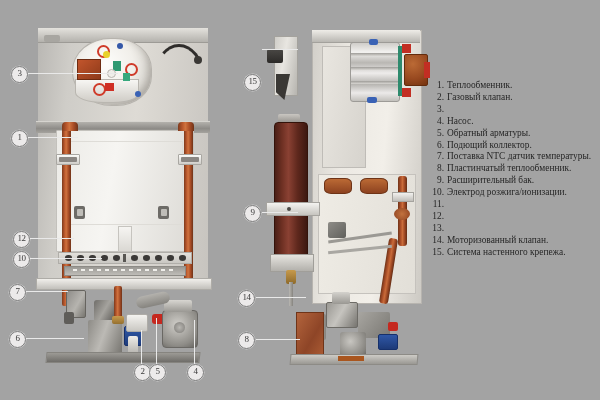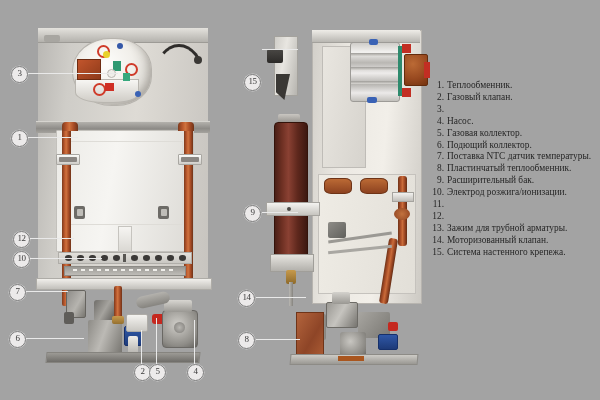--- a/index.html
+++ b/index.html
@@ -454,21 +454,21 @@
     </div>
     <div class="row">
       <span class="num">3.</span>
     </div>
     <div class="row">
       <span class="num">4.</span>
       <span class="txt">Насос.</span>
     </div>
     <div class="row">
       <span class="num">5.</span>
-      <span class="txt">Газовая коллектор.</span>
+      <span class="txt">Обратный арматуры.</span>
     </div>
     <div class="row">
       <span class="num">6.</span>
       <span class="txt">Подющий коллектор.</span>
     </div>
     <div class="row">
       <span class="num">7.</span>
       <span class="txt">Поставка NTC датчик температуры.</span>
     </div>
     <div class="row">
@@ -484,21 +484,20 @@
       <span class="txt">Электрод розжига/ионизации.</span>
     </div>
     <div class="row">
       <span class="num">11.</span>
     </div>
     <div class="row">
       <span class="num">12.</span>
     </div>
     <div class="row">
       <span class="num">13.</span>
-      <span class="txt">Зажим для трубной арматуры.</span>
     </div>
     <div class="row">
       <span class="num">14.</span>
       <span class="txt">Моторизованный клапан.</span>
     </div>
     <div class="row">
       <span class="num">15.</span>
       <span class="txt">Система настенного крепежа.</span>
     </div>
   </div>

